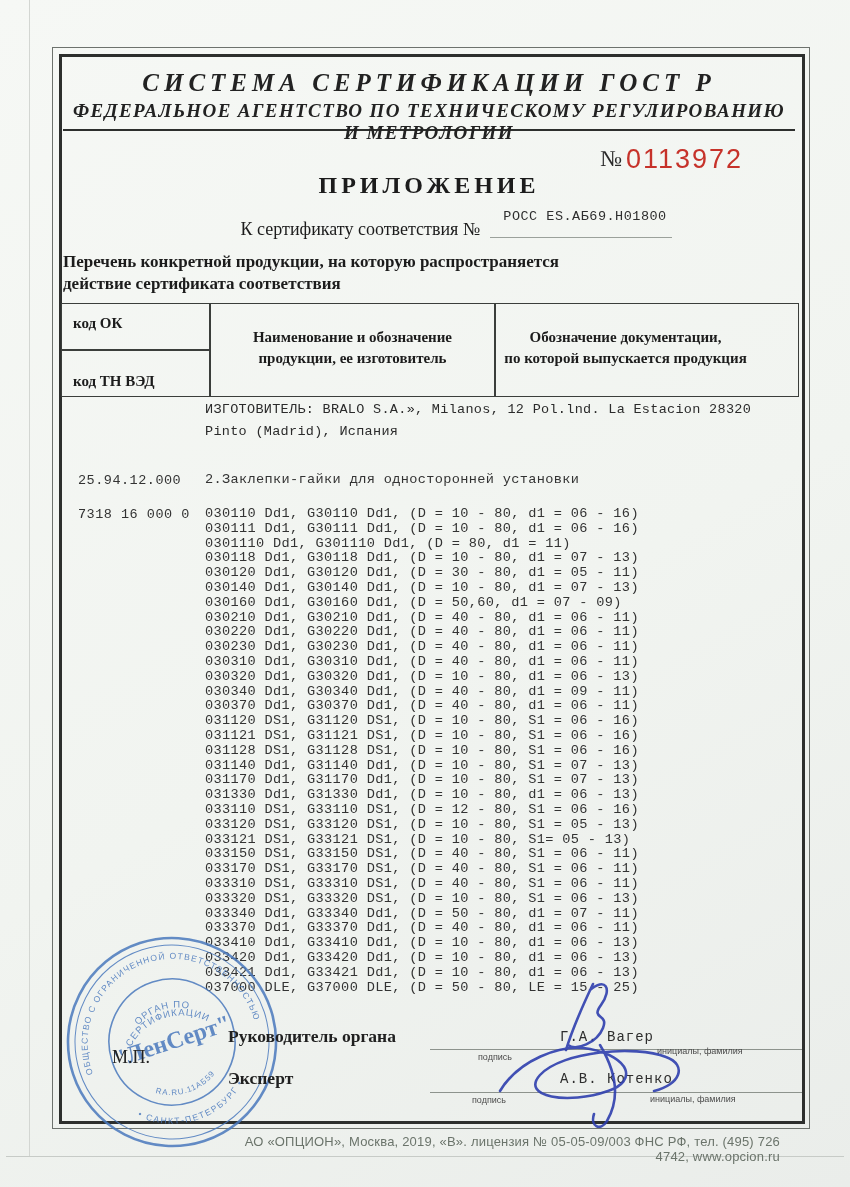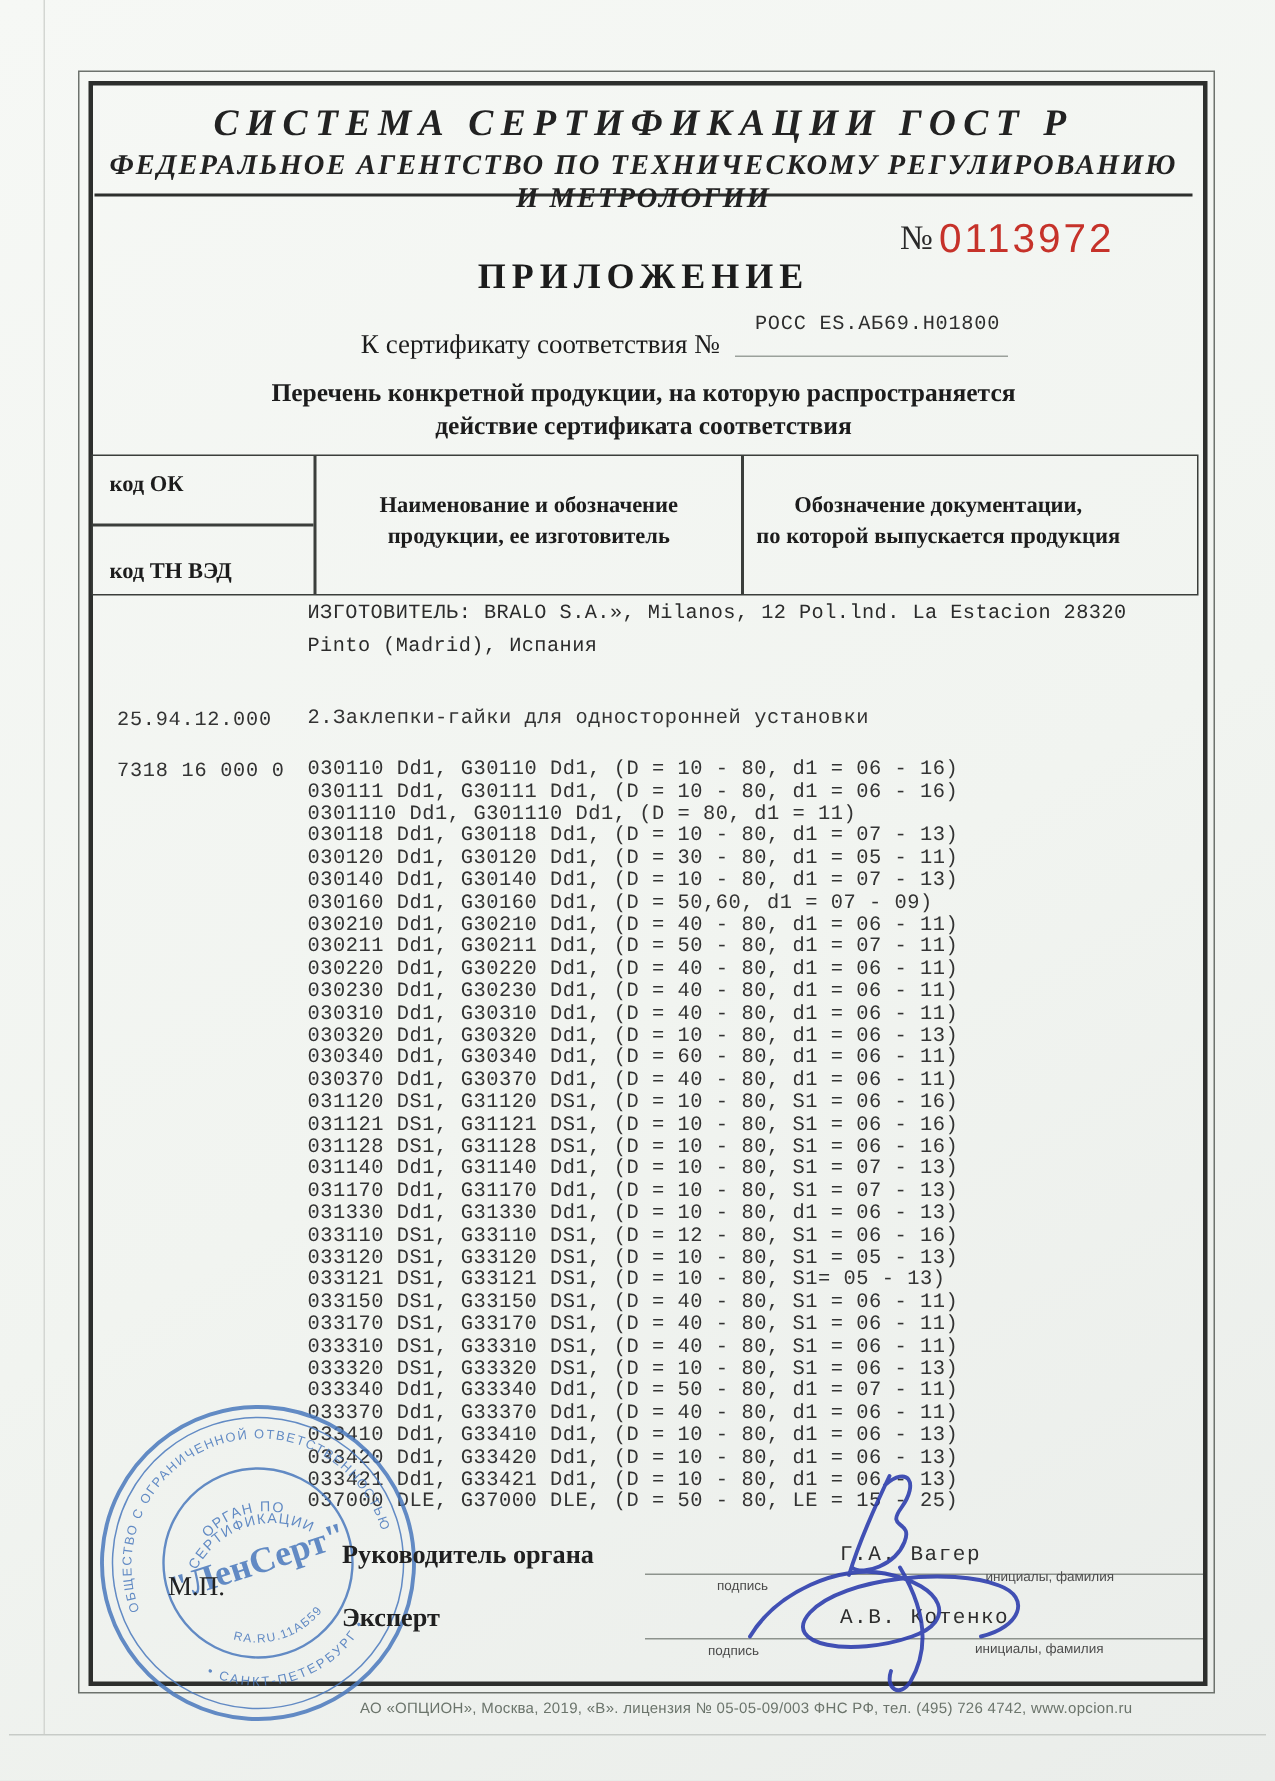--- a/index.html
+++ b/index.html
@@ -15,21 +15,21 @@
   .header-box{left:63px;top:58px;width:732px;height:71px;border-bottom:2.5px solid #2d2f2d;text-align:center;font-style:italic;}
   .h-system{margin-top:11px;font-size:25px;font-weight:700;letter-spacing:5px;color:#222;}
   .h-agency{margin-top:3px;font-size:19px;font-weight:700;letter-spacing:1.4px;color:#222;}
   .blank-no{left:600px;top:144px;white-space:nowrap;}
   .blank-no .no-sign{font-size:23px;color:#2a2a2a;}
   .blank-no .no-digits{font-family:Liberation Sans, sans-serif;font-size:27px;letter-spacing:2px;vertical-align:-2px;text-align:right;}
   .doc-title{left:63px;top:172px;width:732px;text-align:center;font-size:24px;font-weight:700;letter-spacing:4px;}
   .cert-label{left:170px;top:219px;width:310px;text-align:right;font-size:18px;}
   .cert-number{left:492px;top:209px;width:186px;text-align:center;font-family:"Liberation Mono",monospace;font-size:13.5px;letter-spacing:0.5px;color:#2e2e2e;}
   .cert-line{left:490px;top:237px;width:182px;height:1px;background:#9ba19b;}
-  .subtitle{left:63px;width:732px;text-align:center;font-size:17px;font-weight:700;}
+  .subtitle{left:63px;width:732px;text-align:left;font-size:17px;font-weight:700;}
   .st1{top:252px;} .st2{top:274px;}
   .tbl{left:61px;top:303px;width:736px;height:92px;border:1.5px solid #3b3e3b;}
   .tbl .v1{position:absolute;left:147px;top:0;width:1.5px;height:100%;background:#3b3e3b;}
   .tbl .v2{position:absolute;left:432px;top:0;width:1.5px;height:100%;background:#3b3e3b;}
   .tbl .h1{position:absolute;left:0;top:45px;width:147px;height:1.5px;background:#3b3e3b;}
   .tbl .c1a{position:absolute;left:11px;top:11px;font-size:15px;font-weight:600;}
   .tbl .c1b{position:absolute;left:11px;top:58px;font-size:15px;font-weight:600;margin-top:11px;}
   .tbl .c2{position:absolute;left:149px;top:23px;width:283px;text-align:center;font-size:15px;line-height:21px;font-weight:600;}
   .tbl .c3{position:absolute;left:414px;top:23px;width:299px;text-align:center;font-size:15px;line-height:21px;font-weight:600;}
   .manufacturer{left:205px;top:399px;font-family:"Liberation Mono",monospace;font-size:13.5px;line-height:22px;letter-spacing:0.3px;color:#2b2b2b;}
@@ -42,21 +42,21 @@
   .sig-line{width:372px;height:1px;background:#8d938d;}
   .sline1{left:430px;top:1049px;} .sline2{left:430px;top:1092px;}
   .sig-name{font-family:"Liberation Mono",monospace;font-size:14px;letter-spacing:1px;color:#2e2e2e;}
   .sn1{left:560px;top:1029px;} .sn2{left:560px;top:1071px;}
   .cap{font-size:9px;color:#4c4c4c;font-family:"Liberation Sans",sans-serif;}
   .cap-p1{left:478px;top:1052px;} .cap-p2{left:472px;top:1095px;}
   .cap-n1{left:657px;top:1046px;} .cap-n2{left:650px;top:1094px;}
   .mp{left:112px;top:1047px;font-size:18px;color:#222;}
   .stamp-svg{left:55px;top:925px;opacity:0.85;}
   .sig-svg{left:440px;top:975px;opacity:0.9;}
-  .footer{left:240px;top:1134px;width:540px;text-align:left;font-family:"Liberation Sans",sans-serif;font-size:10px;color:#6b746b;letter-spacing:0.2px;}
+  .footer{left:240px;top:1134px;width:540px;text-align:right;font-family:"Liberation Sans",sans-serif;font-size:13px;color:#6b746b;letter-spacing:0.2px;}
 </style>
 </head>
 <body>
 
 <div class="page">
 
   <div class="abs scan-edge-v"></div>
   <div class="abs paper-edge"></div>
   <div class="abs outer-border"></div>
   <div class="abs inner-border"></div>
@@ -109,26 +109,25 @@
   <div class="abs pcode pc2">7318 16 000 0</div>
   <div class="abs plist2">
       <div class="pline">030110 Dd1, G30110 Dd1, (D = 10 - 80, d1 = 06 - 16)</div>
       <div class="pline">030111 Dd1, G30111 Dd1, (D = 10 - 80, d1 = 06 - 16)</div>
       <div class="pline">0301110 Dd1, G301110 Dd1, (D = 80, d1 = 11)</div>
       <div class="pline">030118 Dd1, G30118 Dd1, (D = 10 - 80, d1 = 07 - 13)</div>
       <div class="pline">030120 Dd1, G30120 Dd1, (D = 30 - 80, d1 = 05 - 11)</div>
       <div class="pline">030140 Dd1, G30140 Dd1, (D = 10 - 80, d1 = 07 - 13)</div>
       <div class="pline">030160 Dd1, G30160 Dd1, (D = 50,60, d1 = 07 - 09)</div>
       <div class="pline">030210 Dd1, G30210 Dd1, (D = 40 - 80, d1 = 06 - 11)</div>
-      <div class="pline">030211 Dd1, G30211 Dd1, (D = 50 - 80, d1 = 07 - 11)</div>
       <div class="pline">030220 Dd1, G30220 Dd1, (D = 40 - 80, d1 = 06 - 11)</div>
       <div class="pline">030230 Dd1, G30230 Dd1, (D = 40 - 80, d1 = 06 - 11)</div>
       <div class="pline">030310 Dd1, G30310 Dd1, (D = 40 - 80, d1 = 06 - 11)</div>
       <div class="pline">030320 Dd1, G30320 Dd1, (D = 10 - 80, d1 = 06 - 13)</div>
-      <div class="pline">030340 Dd1, G30340 Dd1, (D = 60 - 80, d1 = 06 - 11)</div>
+      <div class="pline">030340 Dd1, G30340 Dd1, (D = 40 - 80, d1 = 09 - 11)</div>
       <div class="pline">030370 Dd1, G30370 Dd1, (D = 40 - 80, d1 = 06 - 11)</div>
       <div class="pline">031120 DS1, G31120 DS1, (D = 10 - 80, S1 = 06 - 16)</div>
       <div class="pline">031121 DS1, G31121 DS1, (D = 10 - 80, S1 = 06 - 16)</div>
       <div class="pline">031128 DS1, G31128 DS1, (D = 10 - 80, S1 = 06 - 16)</div>
       <div class="pline">031140 Dd1, G31140 Dd1, (D = 10 - 80, S1 = 07 - 13)</div>
       <div class="pline">031170 Dd1, G31170 Dd1, (D = 10 - 80, S1 = 07 - 13)</div>
       <div class="pline">031330 Dd1, G31330 Dd1, (D = 10 - 80, d1 = 06 - 13)</div>
       <div class="pline">033110 DS1, G33110 DS1, (D = 12 - 80, S1 = 06 - 16)</div>
       <div class="pline">033120 DS1, G33120 DS1, (D = 10 - 80, S1 = 05 - 13)</div>
       <div class="pline">033121 DS1, G33121 DS1, (D = 10 - 80, S1= 05 - 13)</div>

